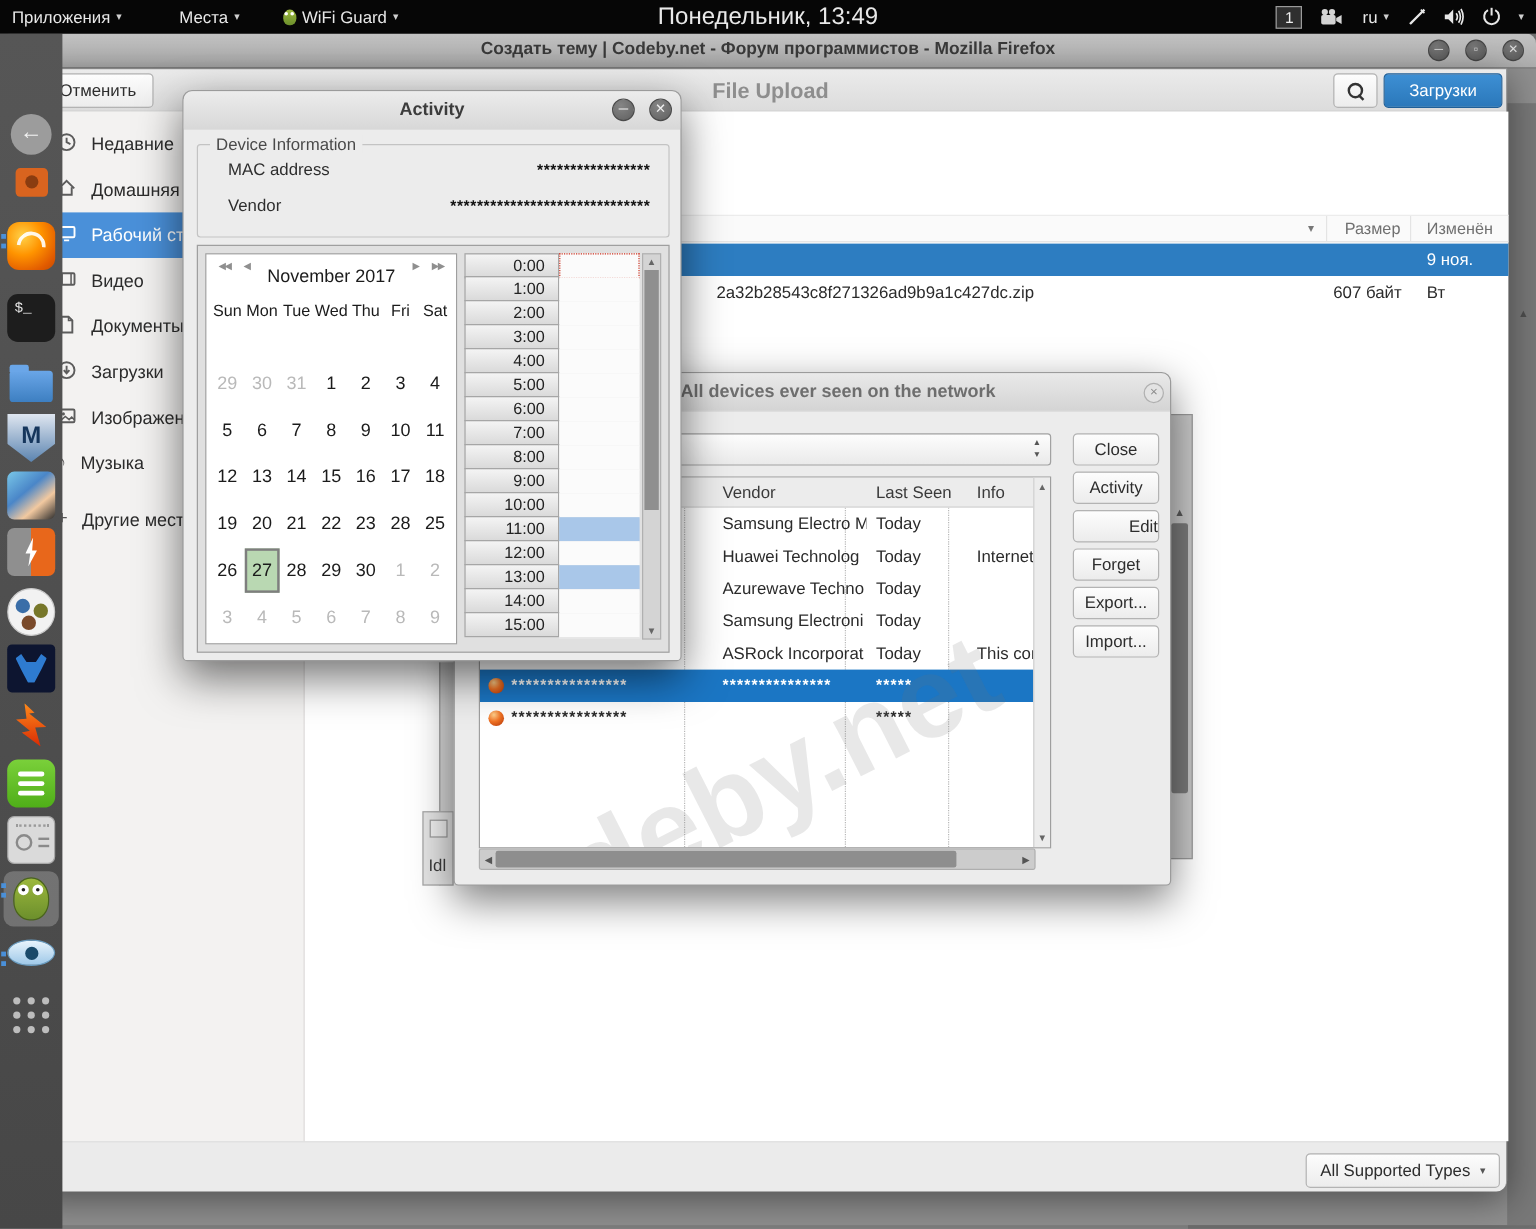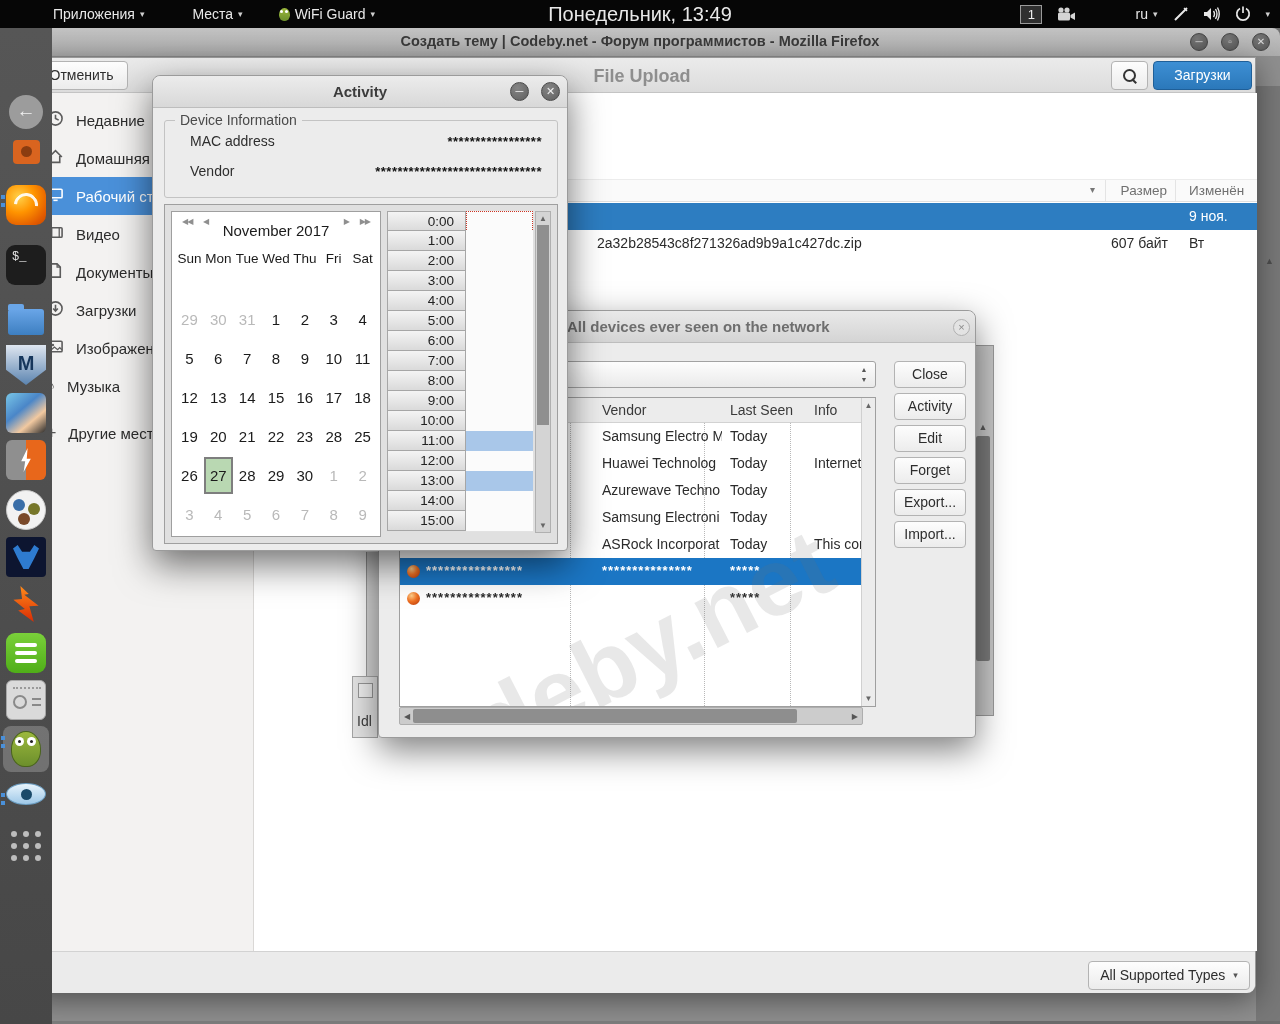--- a/index.html
+++ b/index.html
@@ -1,21 +1,21 @@
 <!DOCTYPE html>
 <html><head>
 <meta charset="utf-8">
 <style>
   * { box-sizing: border-box; margin: 0; padding: 0; }
   html,body { width:1280px; height:1024px; overflow:hidden; }
   body { font-family:"Liberation Sans", sans-serif; background:#6f6f6f; position:relative; }
 
   
   .topbar { position:absolute; left:0; top:0; width:1280px; height:28px; background:#060606; color:#e8e8e8; z-index:70; display:flex; align-items:center; font-size:14px; }
-  .tb-item { display:flex; align-items:center; gap:5px; padding:0 10px; height:28px; cursor:default;margin-left:43px; }
+  .tb-item { display:flex; align-items:center; gap:5px; padding:0 10px; height:28px; cursor:default; }
   .chev { font-size:9px; color:#cfcfcf; }
   .tb-clock { position:absolute; left:50%; transform:translateX(-50%); top:0; height:28px; display:flex; align-items:center; font-size:20px; }
   .tb-right { position:absolute; right:0; top:0; height:28px; display:flex; align-items:center; gap:14px; padding-right:10px; }
   .ws-box { width:22px; height:19px; border:1px solid #9a9a9a; background:#2f2f2f; color:#eee; font-size:13px; display:flex; align-items:center; justify-content:center; }
   .owl-mini { width:11px; height:13px; background:linear-gradient(#9cb83d,#6c8f2c); border-radius:50% 50% 45% 45%; position:relative; display:inline-block; }
   .owl-mini:before { content:""; position:absolute; left:1px; top:2px; width:3px; height:3px; background:#fff; border-radius:50%; box-shadow:5px 0 0 #fff; }
   .tb-svg { display:block; }
 
   
   .firefox { position:absolute; left:0; top:28px; width:1280px; height:996px; z-index:1; }
@@ -313,21 +313,21 @@
     <div class="dw-close">×</div>
   </div>
   <div class="dw-combo">
     <div class="dw-spin">
         <span>▲</span>
         <span>▼</span>
       </div>
   </div>
   <div class="btn dw-btn" style="top:50px;">Close</div>
   <div class="btn dw-btn" style="top:82px;">Activity</div>
-  <div class="btn dw-btn" style="top:114px;">Edit</div>
+  <div class="btn dw-btn" style="top:114px;text-align:right;">Edit</div>
   <div class="btn dw-btn" style="top:146px;">Forget</div>
   <div class="btn dw-btn" style="top:178px;">Export...</div>
   <div class="btn dw-btn" style="top:210px;">Import...</div>
   <div class="dw-table">
     <div class="dt-sep" style="left:170px;"></div>
     <div class="dt-sep" style="left:304px;"></div>
     <div class="dt-sep" style="left:390px;"></div>
     <div class="dt-header">
       <span style="left:202px;">Vendor</span>
       <span style="left:330px;">Last Seen</span>

